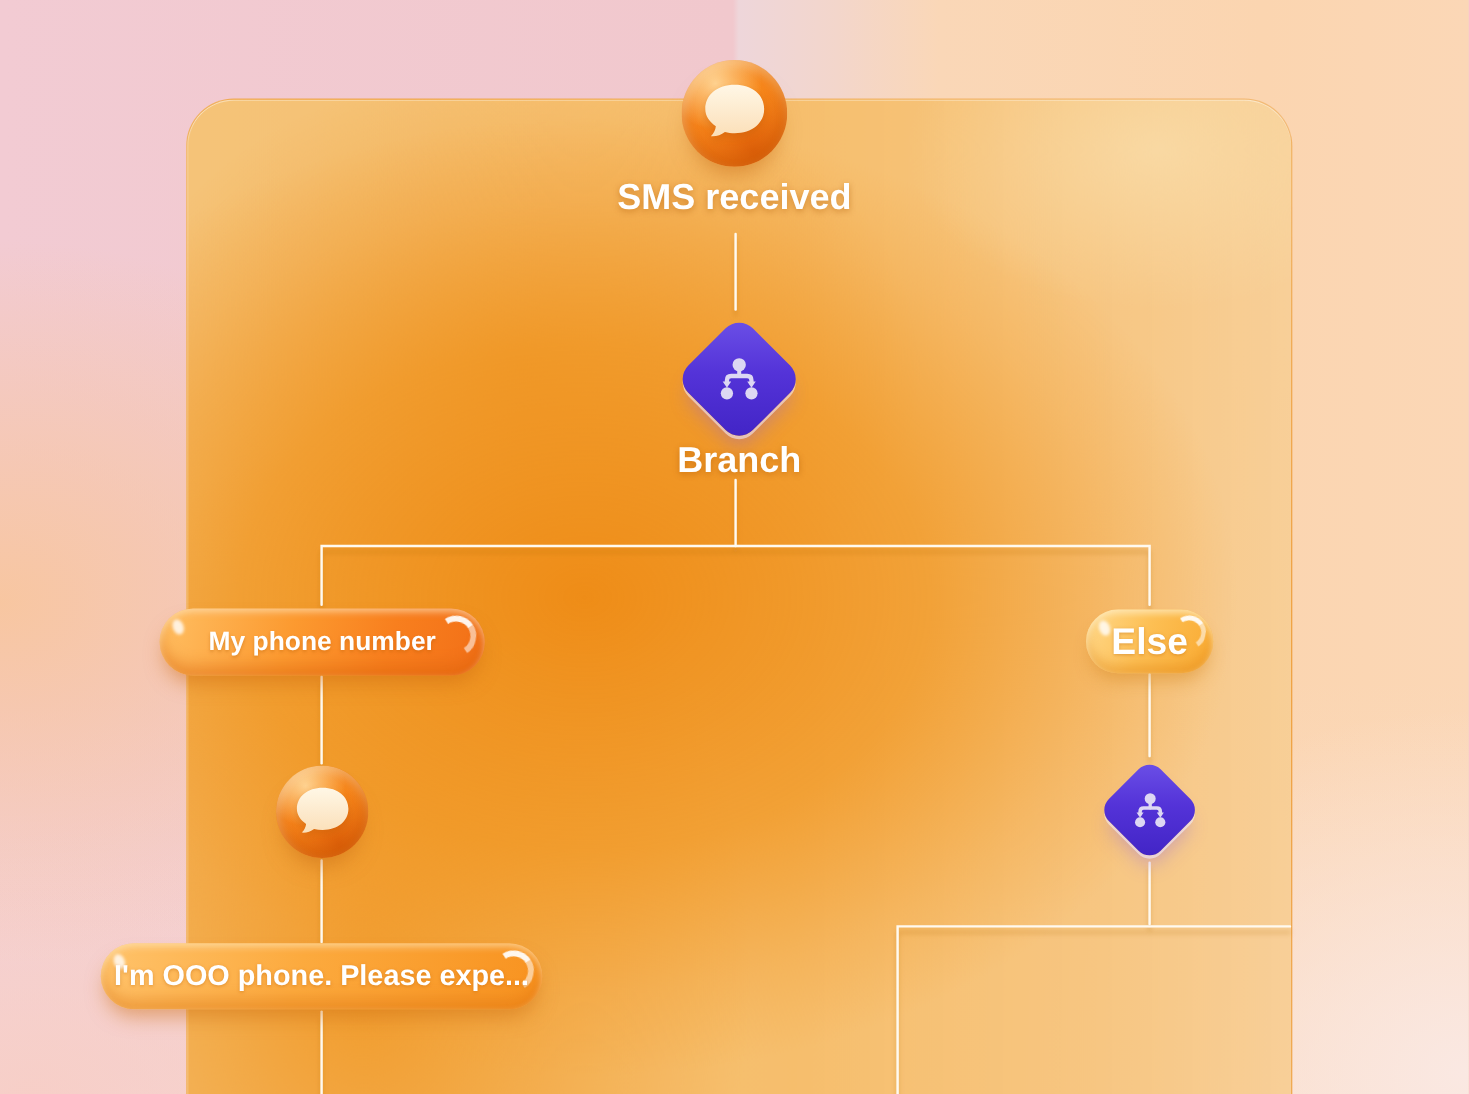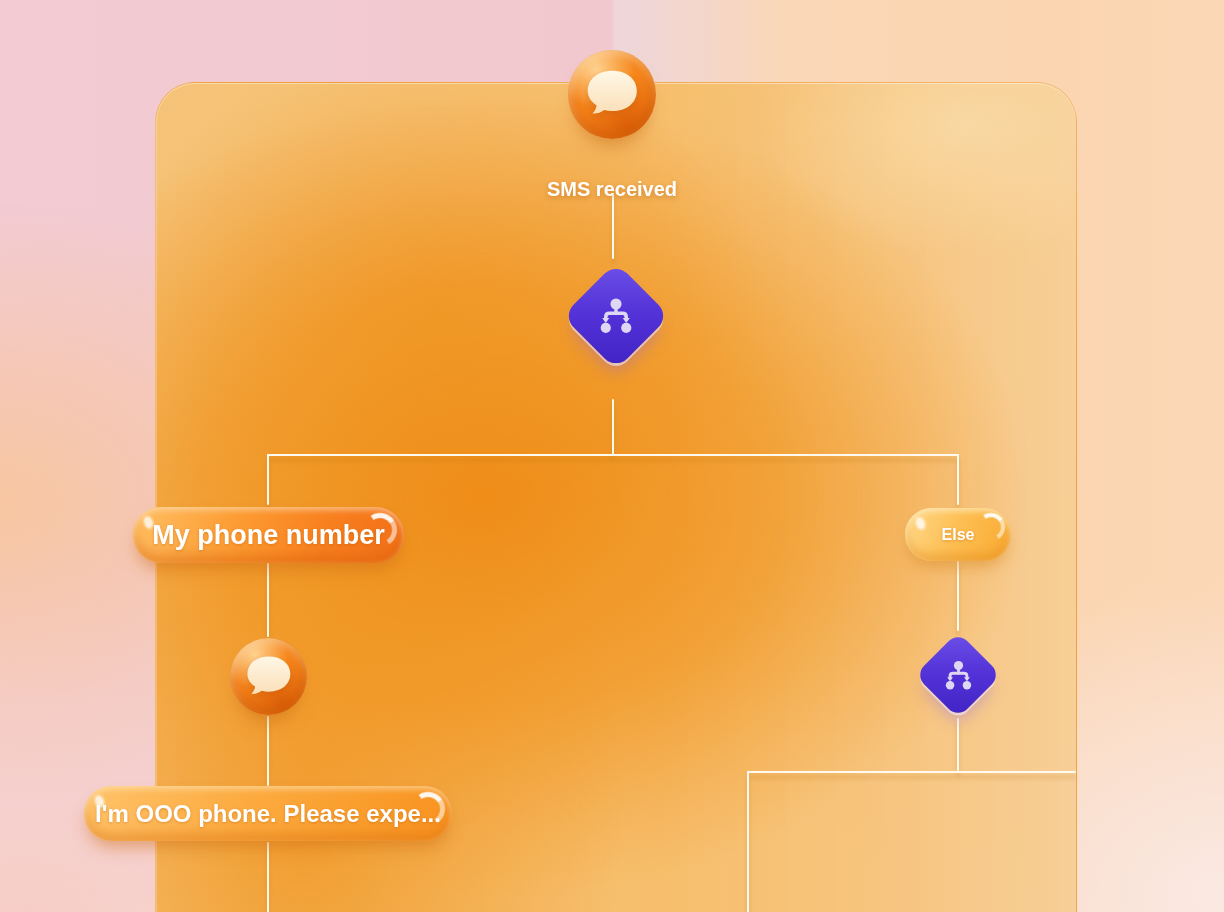--- a/index.html
+++ b/index.html
@@ -59,47 +59,47 @@
     box-shadow:2px 2px 0 rgba(246,243,255,.55), 9px 9px 16px -5px rgba(140,95,230,.38);
   }
   .diamond-main .diamond-shape{width:76px;height:76px;border-radius:16px;transform:translate(-50%,-50%) rotate(45deg);}
   .diamond-nested .diamond-shape{width:61px;height:61px;border-radius:13px;transform:translate(-50%,-50%) rotate(45deg);}
   .branch-glyph{position:relative;}
   .diamond-main .branch-glyph{width:40px;height:40px;}
   .diamond-nested .branch-glyph{width:33px;height:33px;}
   
   .node-label{
     position:absolute;text-align:center;color:#ffffff;font-weight:bold;
-    font-size:20px;text-shadow:0 2px 5px rgba(170,85,0,.45);white-space:nowrap;margin-top:30px;
+    font-size:30px;text-shadow:0 2px 5px rgba(170,85,0,.45);white-space:nowrap;
   }
   .label-trigger{left:462px;top:148px;width:300px;}
   .label-branch{left:516px;top:367px;width:200px;}
   
   .pill{
     position:absolute;border-radius:999px;display:flex;align-items:center;justify-content:center;
     color:#fff;font-weight:bold;white-space:nowrap;
   }
   .pill .pill-text{position:relative;z-index:2;text-shadow:0 1px 3px rgba(180,90,0,.4);}
   .pill::before{ 
     content:"";position:absolute;left:11px;top:9px;width:9px;height:13px;border-radius:50%;
     background:rgba(255,255,255,.8);filter:blur(1.2px);transform:rotate(-20deg);
   }
   .pill::after{ 
     content:"";position:absolute;right:7px;top:6px;width:24px;height:24px;border-radius:50%;
     border:5px solid transparent;border-top-color:rgba(255,255,255,.92);
     border-right-color:rgba(255,255,255,.55);transform:rotate(12deg);filter:blur(.6px);
   }
   .pill-phone{
-    left:133px;top:507px;width:271px;height:56px;font-size:27px;
+    left:133px;top:507px;width:271px;height:56px;font-size:22px;
     background:linear-gradient(105deg,#ffbf63 0%,#fc9a30 40%,#f87f1e 70%,#f26f17 100%);
     box-shadow:0 10px 16px -4px rgba(205,105,15,.5),
                inset 0 3px 6px rgba(255,235,200,.6), inset 0 -8px 12px rgba(216,95,8,.45);
   }
   .pill-else{
-    left:905px;top:508px;width:106px;height:53px;font-size:16px;
+    left:905px;top:508px;width:106px;height:53px;font-size:31px;
     background:linear-gradient(110deg,#ffd98c 0%,#fdc055 45%,#f9a930 100%);
     box-shadow:0 10px 14px -4px rgba(210,130,25,.45),
                inset 0 3px 6px rgba(255,243,210,.7), inset 0 -7px 10px rgba(222,130,20,.4);
   }
   .pill-else::after{right:6px;top:5px;width:20px;height:20px;border-width:4px;}
   .pill-ooo{
     left:84px;top:786px;width:368px;height:55px;font-size:24px;
     background:linear-gradient(105deg,#ffc36b 0%,#fcaa3e 45%,#f8921f 100%);
     box-shadow:0 10px 16px -4px rgba(205,110,18,.5),
                inset 0 3px 6px rgba(255,238,200,.6), inset 0 -8px 12px rgba(218,110,12,.42);
@@ -151,20 +151,21 @@
         <circle cx="18" cy="7.2" r="5" stroke="none"></circle>
         <path d="M18 11.5 V15.5" stroke-width="3" fill="none" stroke-linecap="round"></path>
         <path d="M8.8 21 V18.8 Q8.8 15.6 12 15.6 H24 Q27.2 15.6 27.2 18.8 V21" stroke-width="3.2" fill="none" stroke-linecap="round"></path>
         <path d="M5.6 19.8 L8.8 24.4 L12 19.8 Z" stroke="none"></path>
         <path d="M24 19.8 L27.2 24.4 L30.4 19.8 Z" stroke="none"></path>
         <circle cx="8.8" cy="28.6" r="4.6" stroke="none"></circle>
         <circle cx="27.2" cy="28.6" r="4.6" stroke="none"></circle>
       </g>
     </svg>
   </div>
+  <div class="node-label label-branch">Branch</div>
 
   <div class="pill pill-phone">
     <span class="pill-text">My phone number</span>
   </div>
   <div class="pill pill-else">
     <span class="pill-text">Else</span>
   </div>
 
   <div class="sphere sphere-message">
     <svg class="bubble" viewBox="0 0 100 92">

